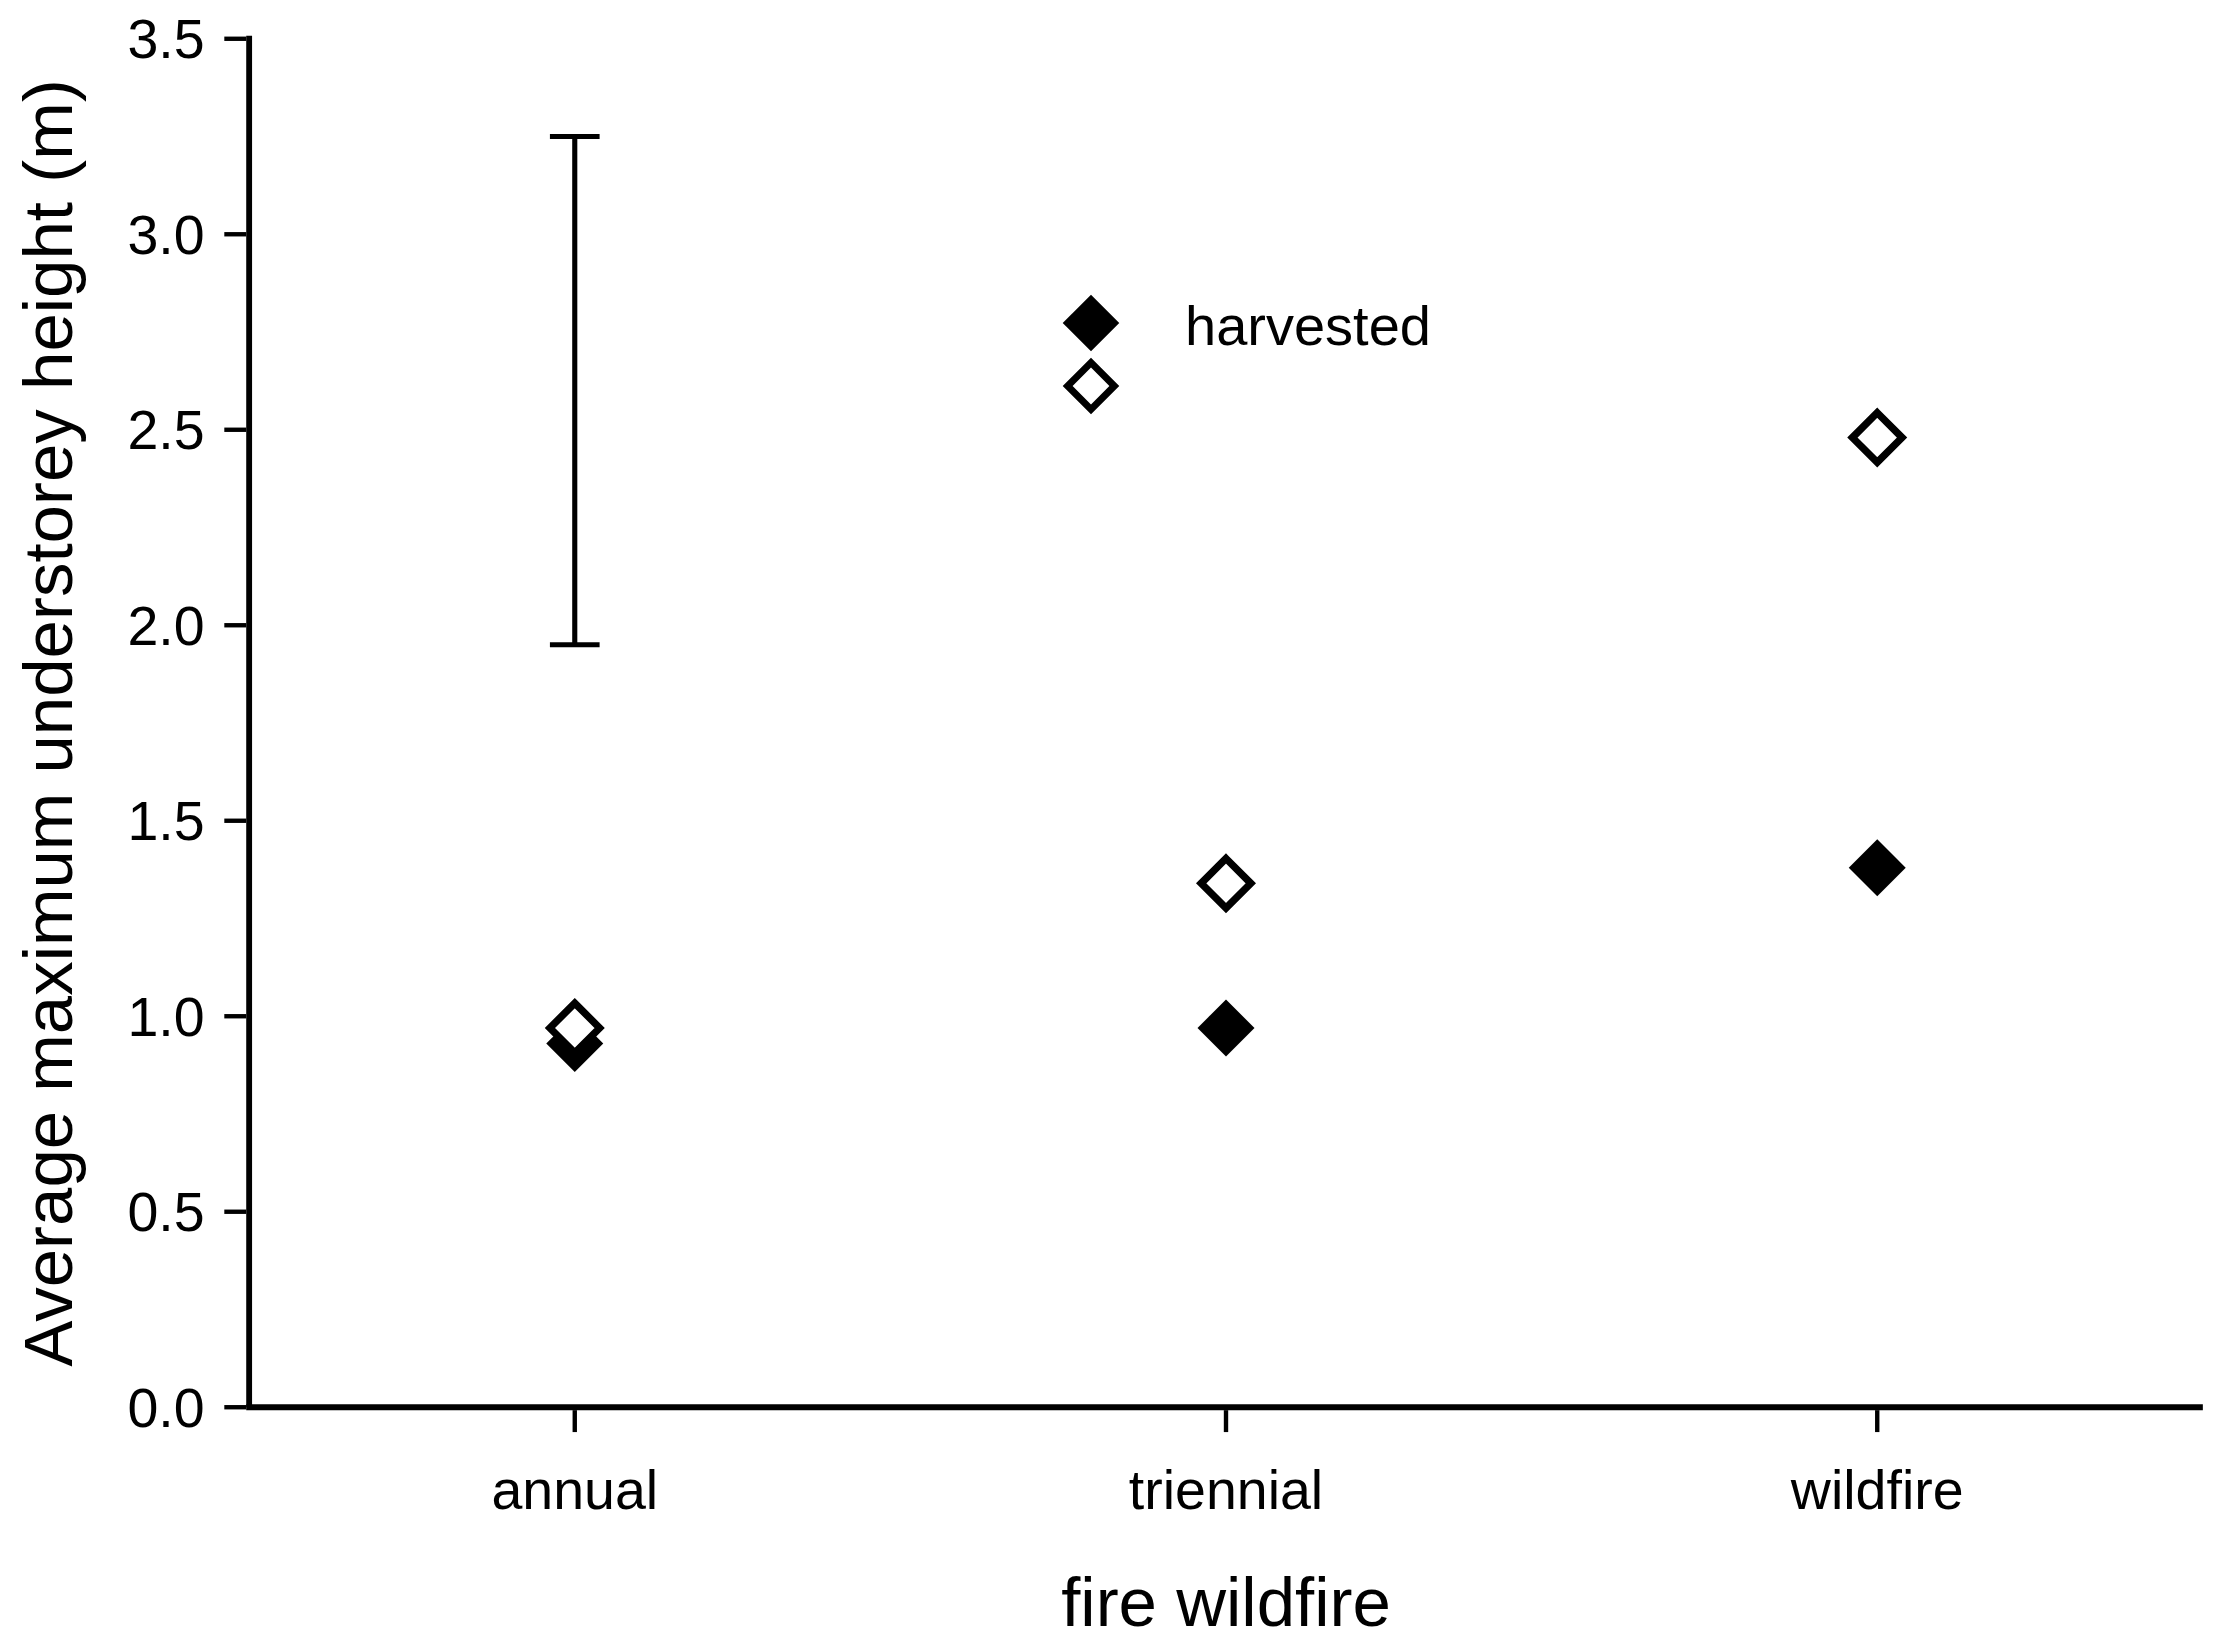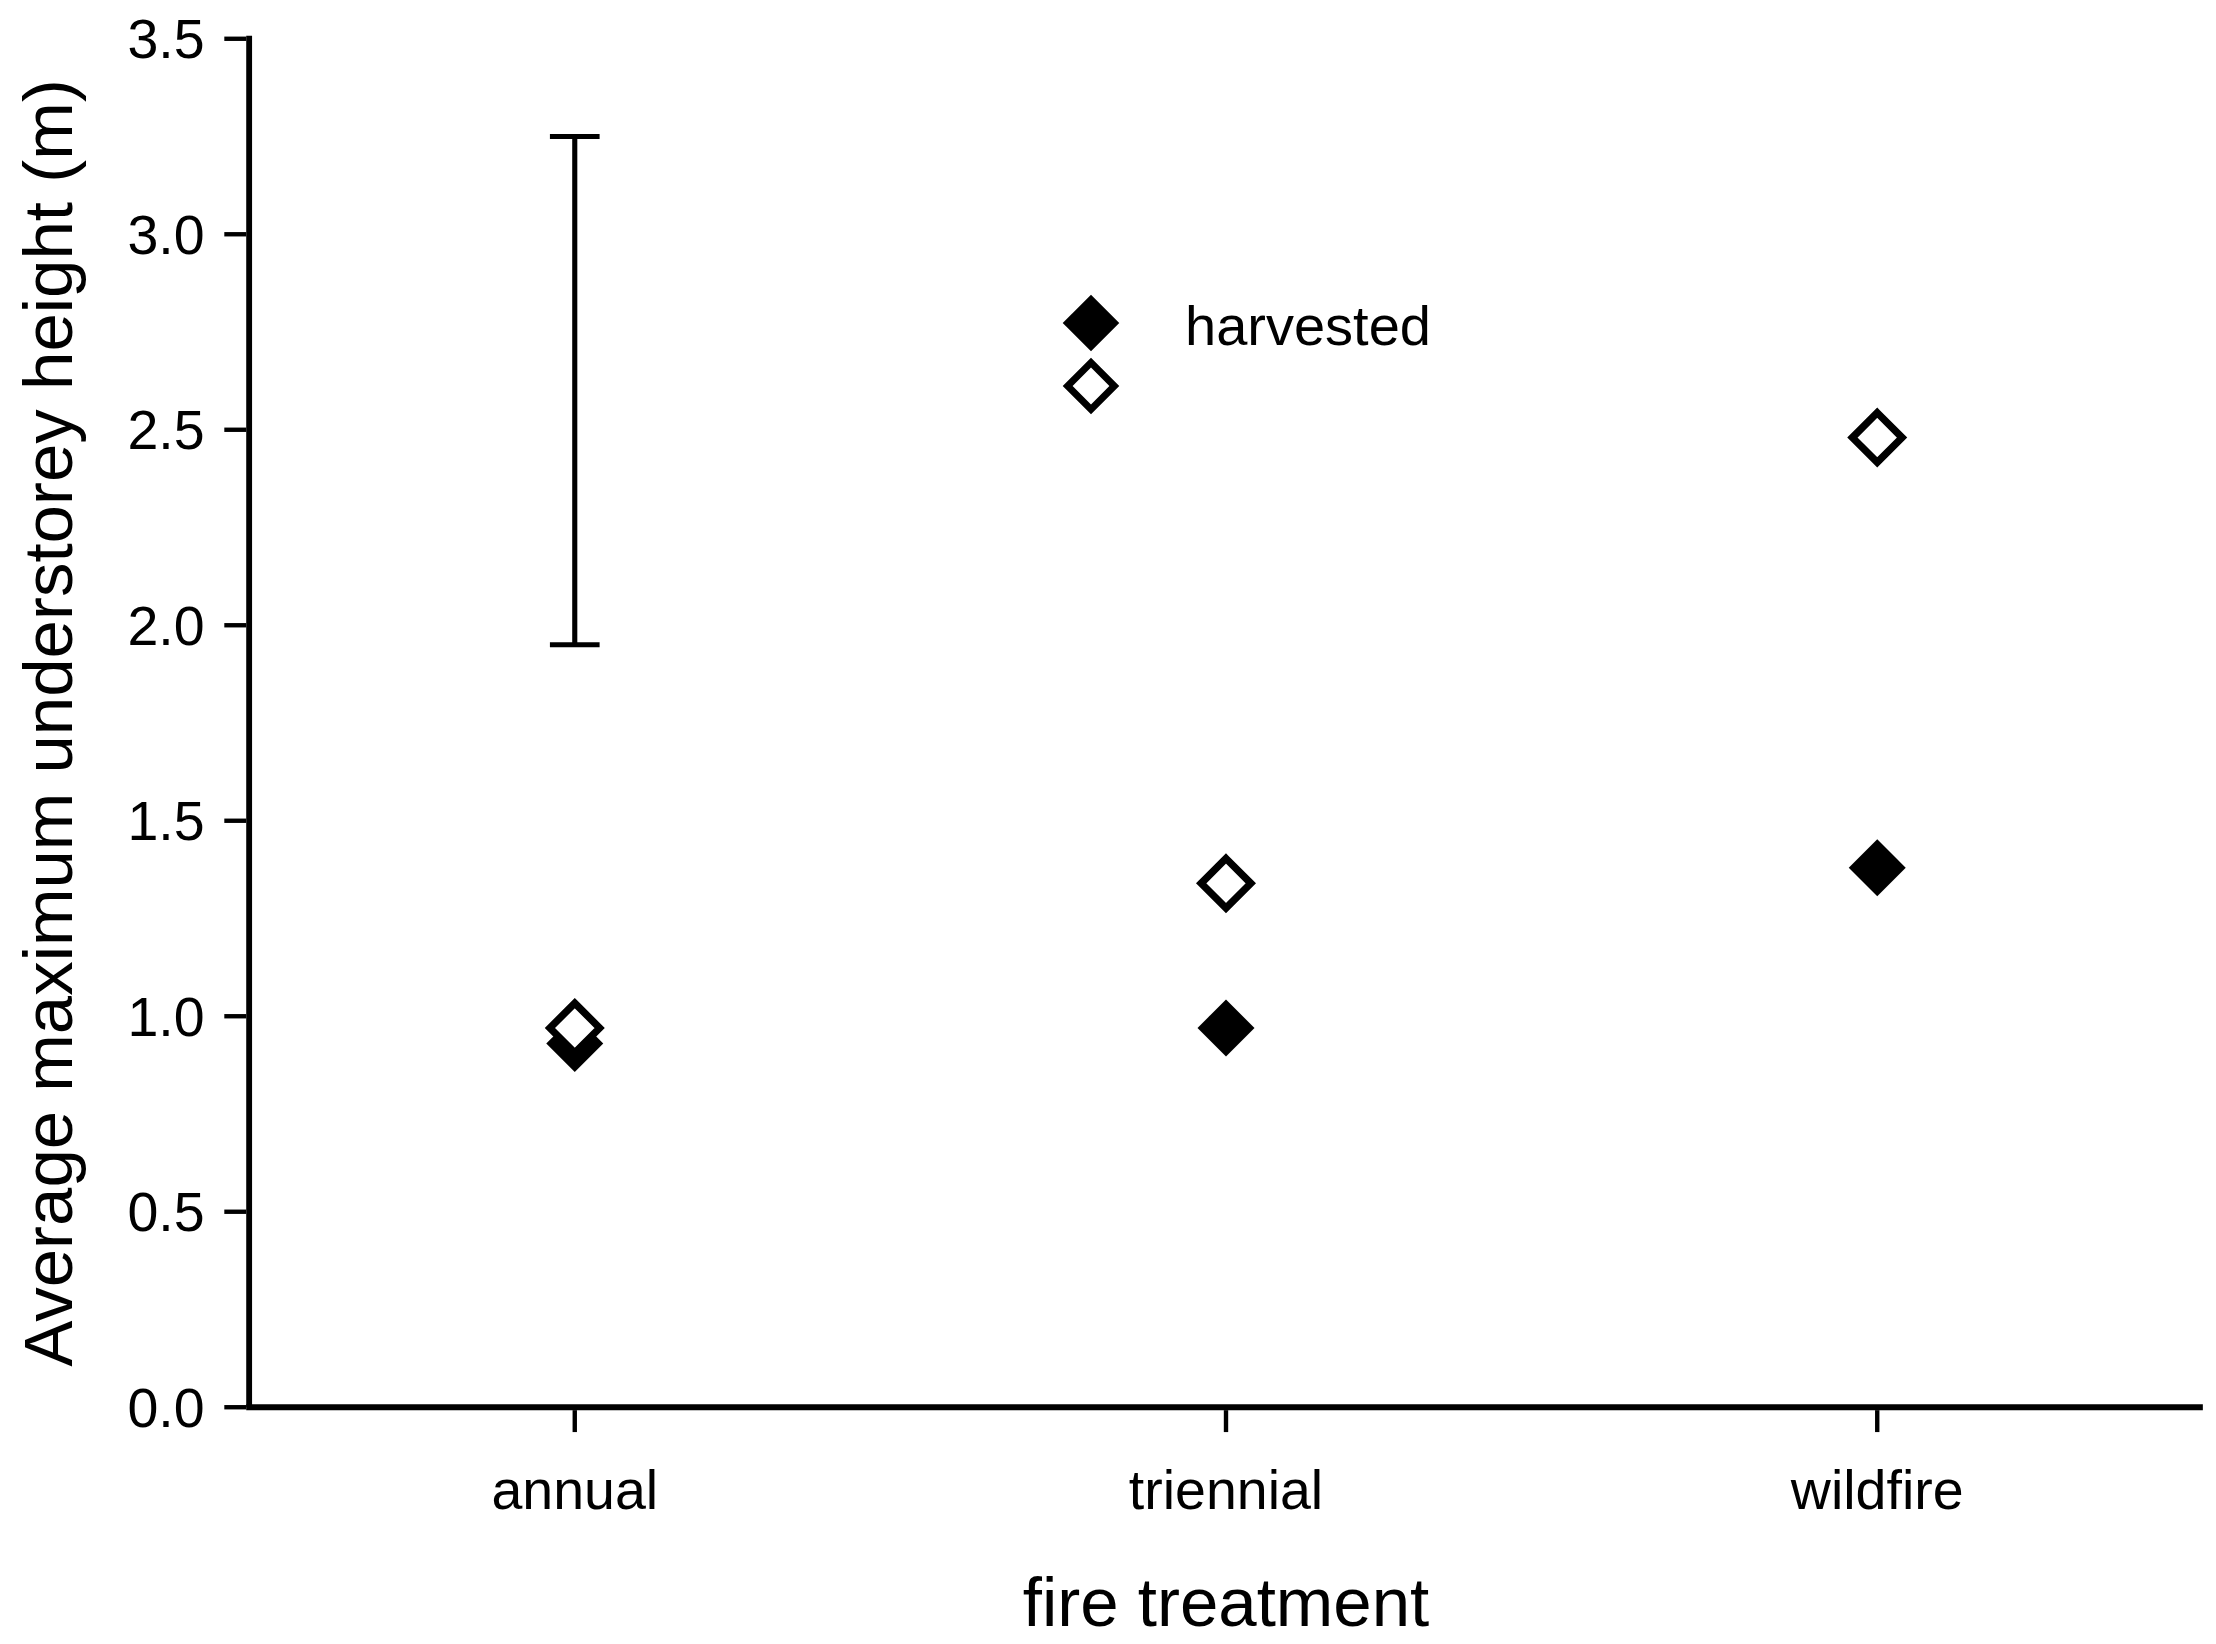--- a/index.html
+++ b/index.html
@@ -63,21 +63,21 @@
       <polygon points="786.6666666666667,1389.3171428571427 825.6666666666667,1428.3171428571427 786.6666666666667,1467.3171428571427 747.6666666666667,1428.3171428571427" fill="#000000"></polygon>
       <polygon points="1678,1367.9114285714286 1717,1406.9114285714286 1678,1445.9114285714286 1639,1406.9114285714286" fill="#000000"></polygon>
       <polygon points="2569.3333333333335,1148.5028571428572 2608.3333333333335,1187.5028571428572 2569.3333333333335,1226.5028571428572 2530.3333333333335,1187.5028571428572" fill="#000000"></polygon>
       <polygon points="786.6666666666667,1372.9114285714286 820.6666666666667,1406.9114285714286 786.6666666666667,1440.9114285714286 752.6666666666667,1406.9114285714286" fill="#ffffff" stroke="#000000" stroke-width="10"></polygon>
       <polygon points="1678,1174.9085714285713 1712,1208.9085714285713 1678,1242.9085714285713 1644,1208.9085714285713" fill="#ffffff" stroke="#000000" stroke-width="10"></polygon>
       <polygon points="2569.3333333333335,564.8457142857144 2603.3333333333335,598.8457142857144 2569.3333333333335,632.8457142857144 2535.3333333333335,598.8457142857144" fill="#ffffff" stroke="#000000" stroke-width="10"></polygon>
     </svg>
 
   <div class="y-title">Average maximum understorey height (m)</div>
 
-  <div class="x-title">fire treatment</div>
+  <div class="x-title">fire wildfire</div>
 
   <div class="legend">
     <div class="legend-row">
       <span class="dz filled">
           <i></i>
         </span>
       <span class="legend-label">harvested</span>
     </div>
     <div class="legend-row">
       <span class="dz open">

